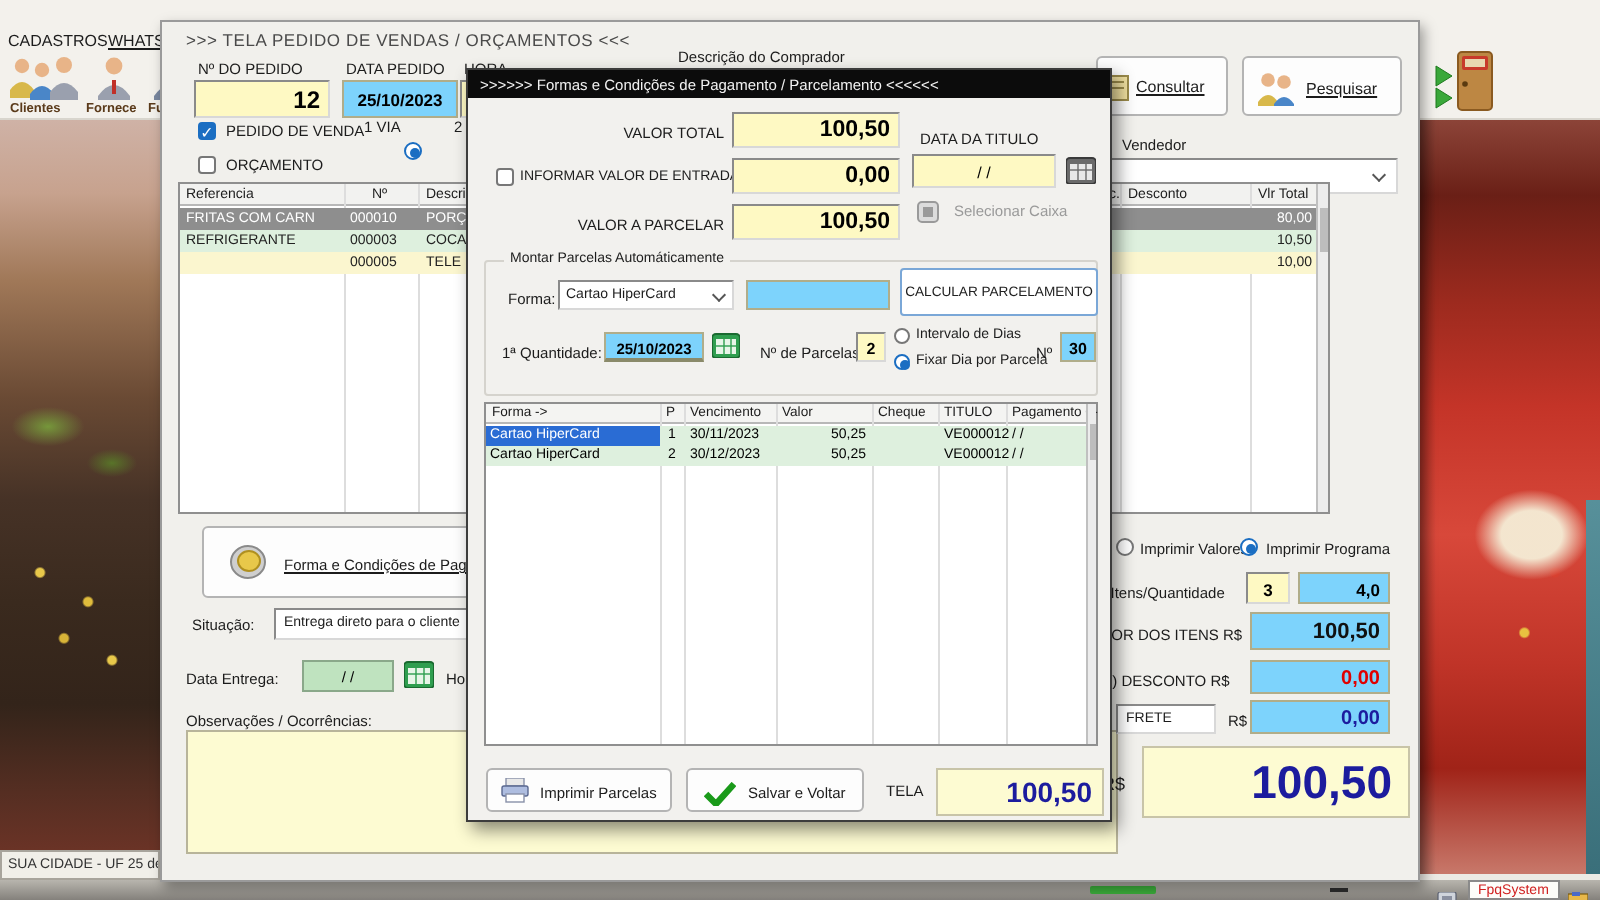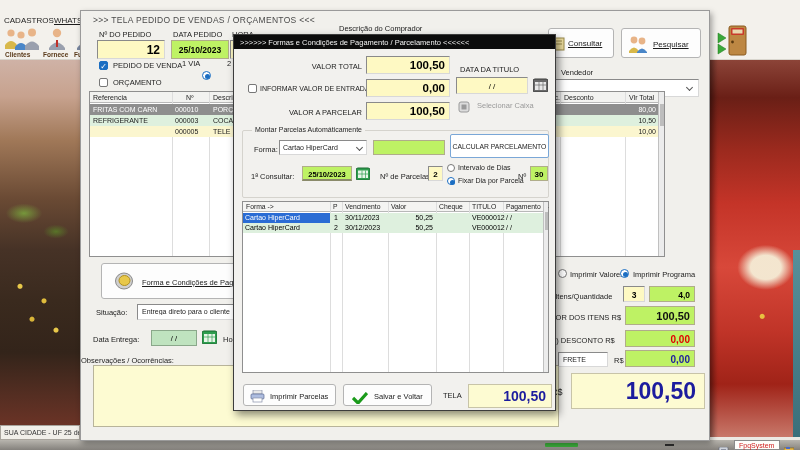--- a/index.html
+++ b/index.html
@@ -3,21 +3,21 @@
 <meta charset="utf-8">
 <style>
 *{margin:0;padding:0;box-sizing:border-box}
 html,body{width:800px;height:450px;overflow:hidden}
 body{font-family:"Liberation Sans",sans-serif;background:#777}
 #screen{position:relative;width:800px;height:450px;background:#eceae4;overflow:hidden}
 .abs{position:absolute}
 .lbl{font-size:7.5px;color:#1c1c1c;white-space:nowrap}
 .sm{font-size:7px}
 .inset{background:#fef9c3;border:1px solid #8a8a8a;border-bottom-color:#d8d8d8;border-right-color:#d8d8d8}
-.yellow{background:#bef264;border:1px solid #b0ad8a}
+.yellow{background:#7dd3fc;border:1px solid #b0ad8a}
 .btn{background:#fdfdfd;border:1px solid #b4b4b4;border-radius:3px;cursor:default}
 .navy{color:#1c1c9e}
 .red{color:#e00000}
 .rt{text-align:right}
 .ct{text-align:center}
 .b{font-weight:bold}
 .nw{white-space:nowrap;overflow:hidden}
 .chev{width:5px;height:5px;border-left:1px solid #555;border-bottom:1px solid #555;transform:rotate(-45deg);display:inline-block}
 .radio{width:9px;height:9px;border:1px solid #777;border-radius:50%;background:#fff}
 .radio.on{border-color:#1b6ec2;background:#fff}
@@ -231,21 +231,21 @@
       <svg width="15" height="14">
           <rect x="0" y="1" width="15" height="13" rx="2" fill="#2f9e4f" stroke="#1a6a30"></rect>
           <rect x="2" y="4" width="11" height="8" fill="#e8f5e8"></rect>
           <line x1="2" y1="7" x2="13" y2="7" stroke="#2f9e4f" stroke-width=".7"></line>
           <line x1="6" y1="4" x2="6" y2="12" stroke="#2f9e4f" stroke-width=".7"></line>
           <line x1="10" y1="4" x2="10" y2="12" stroke="#2f9e4f" stroke-width=".7"></line>
         </svg>
     </span>
     <span class="abs lbl" style="left:142px;top:324px">Hora:</span>
 
-    <span class="abs lbl" style="left:0;top:345px">Observações / Ocorrências:</span>
+    <span class="abs lbl" style="left:12px;top:345px">Observações / Ocorrências:</span>
     <span class="abs" style="left:12px;top:354px;width:466px;height:62px;background:#fdfbd2;border:1px solid #b8b49a"></span>
 
     <span class="abs radio" style="left:477px;top:258px"></span>
     <span class="abs lbl" style="left:489px;top:259px">Imprimir Valores</span>
     <span class="abs radio on" style="left:539px;top:258px"></span>
     <span class="abs lbl" style="left:552px;top:259px">Imprimir Programa</span>
 
     <span class="abs lbl" style="left:464px;top:281px">Nº Itens/Quantidade</span>
     <span class="abs inset ct b" style="left:542px;top:275px;width:22px;height:16px;font-size:8.5px;padding-top:3px">3</span>
     <span class="abs yellow rt b" style="left:568px;top:275px;width:46px;height:16px;font-size:8.5px;padding:3px 4px 0 0">4,0</span>
@@ -306,21 +306,21 @@
     <span class="abs lbl" style="left:20px;top:110px">Forma:</span>
     <span class="abs inset" style="left:45px;top:105px;width:88px;height:15px;background:#fff">
       <span class="abs lbl sm nw" style="left:3px;top:3px;width:72px">Cartao HiperCard</span>
       <span class="chev abs" style="right:4px;top:4px"></span>
     </span>
     <span class="abs yellow" style="left:139px;top:105px;width:72px;height:15px"></span>
     <span class="abs" style="left:216px;top:99px;width:99px;height:24px;background:#fff;border:1px solid #7aa7d7;border-radius:2px">
       <span class="abs ct" style="left:0;top:8px;width:97px;font-size:6.8px;color:#222;white-space:nowrap">CALCULAR  PARCELAMENTO</span>
     </span>
 
-    <span class="abs lbl" style="left:17px;top:137px">1ª Consultar:</span>
+    <span class="abs lbl" style="left:17px;top:137px">1ª Quantidade:</span>
     <span class="abs yellow ct b" style="left:68px;top:131px;width:50px;height:15px;font-size:7.5px;padding-top:3px;border-bottom:2px solid #8a8a6a">25/10/2023</span>
     <span class="abs" style="left:122px;top:131px">
       <svg width="14" height="13">
           <rect x="0" y="1" width="14" height="12" rx="2" fill="#2f9e4f" stroke="#1a6a30"></rect>
           <rect x="2" y="3.5" width="10" height="7.5" fill="#e8f5e8"></rect>
           <line x1="2" y1="7" x2="12" y2="7" stroke="#2f9e4f" stroke-width=".7"></line>
           <line x1="6" y1="3.5" x2="6" y2="11" stroke="#2f9e4f" stroke-width=".7"></line>
           <line x1="9.5" y1="3.5" x2="9.5" y2="11" stroke="#2f9e4f" stroke-width=".7"></line>
         </svg>
     </span>

